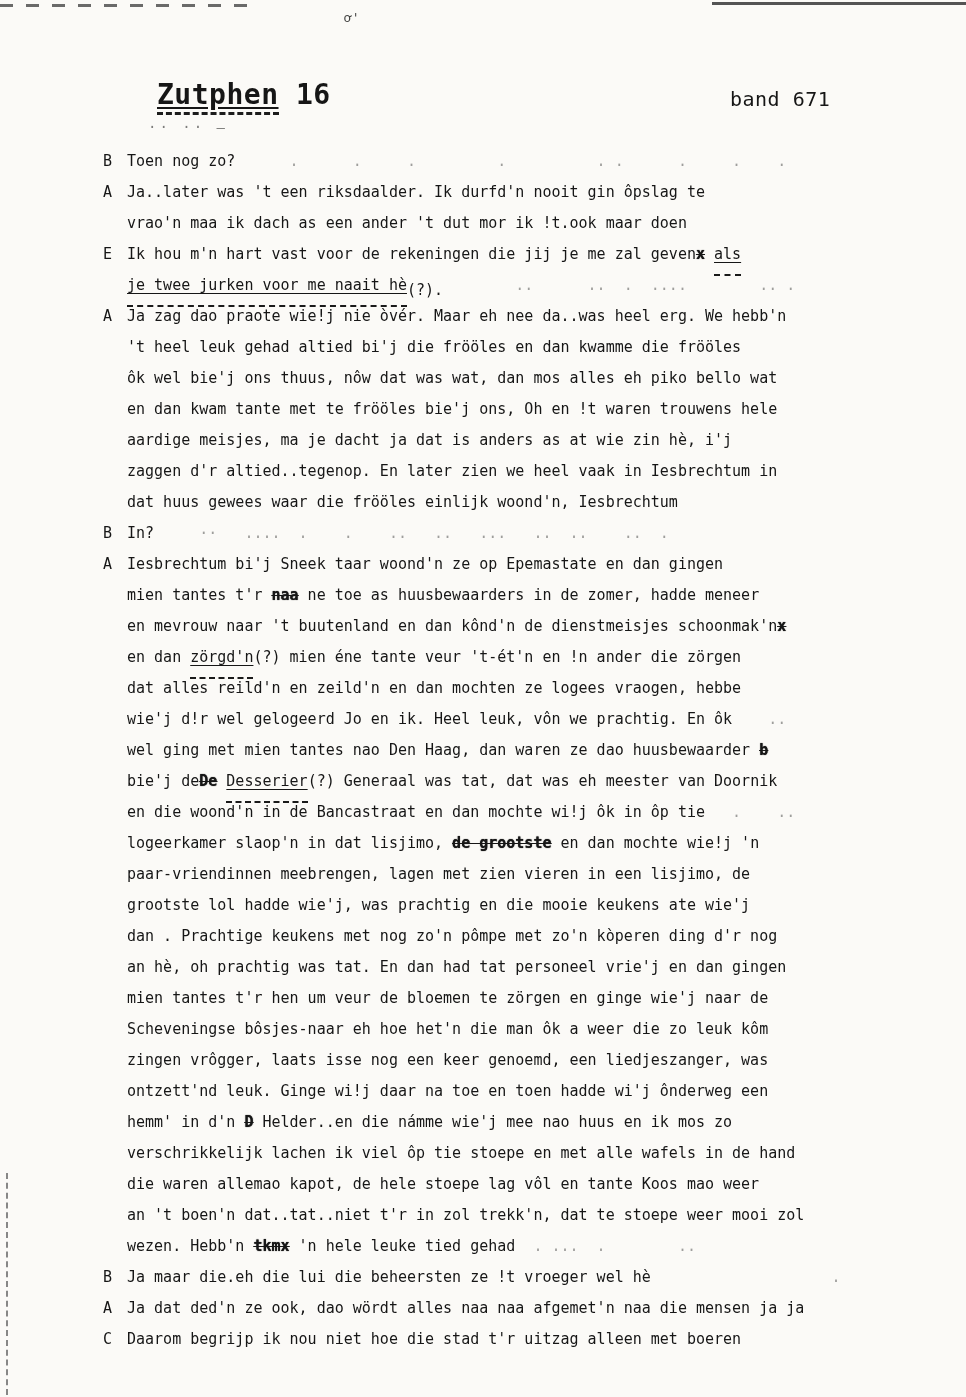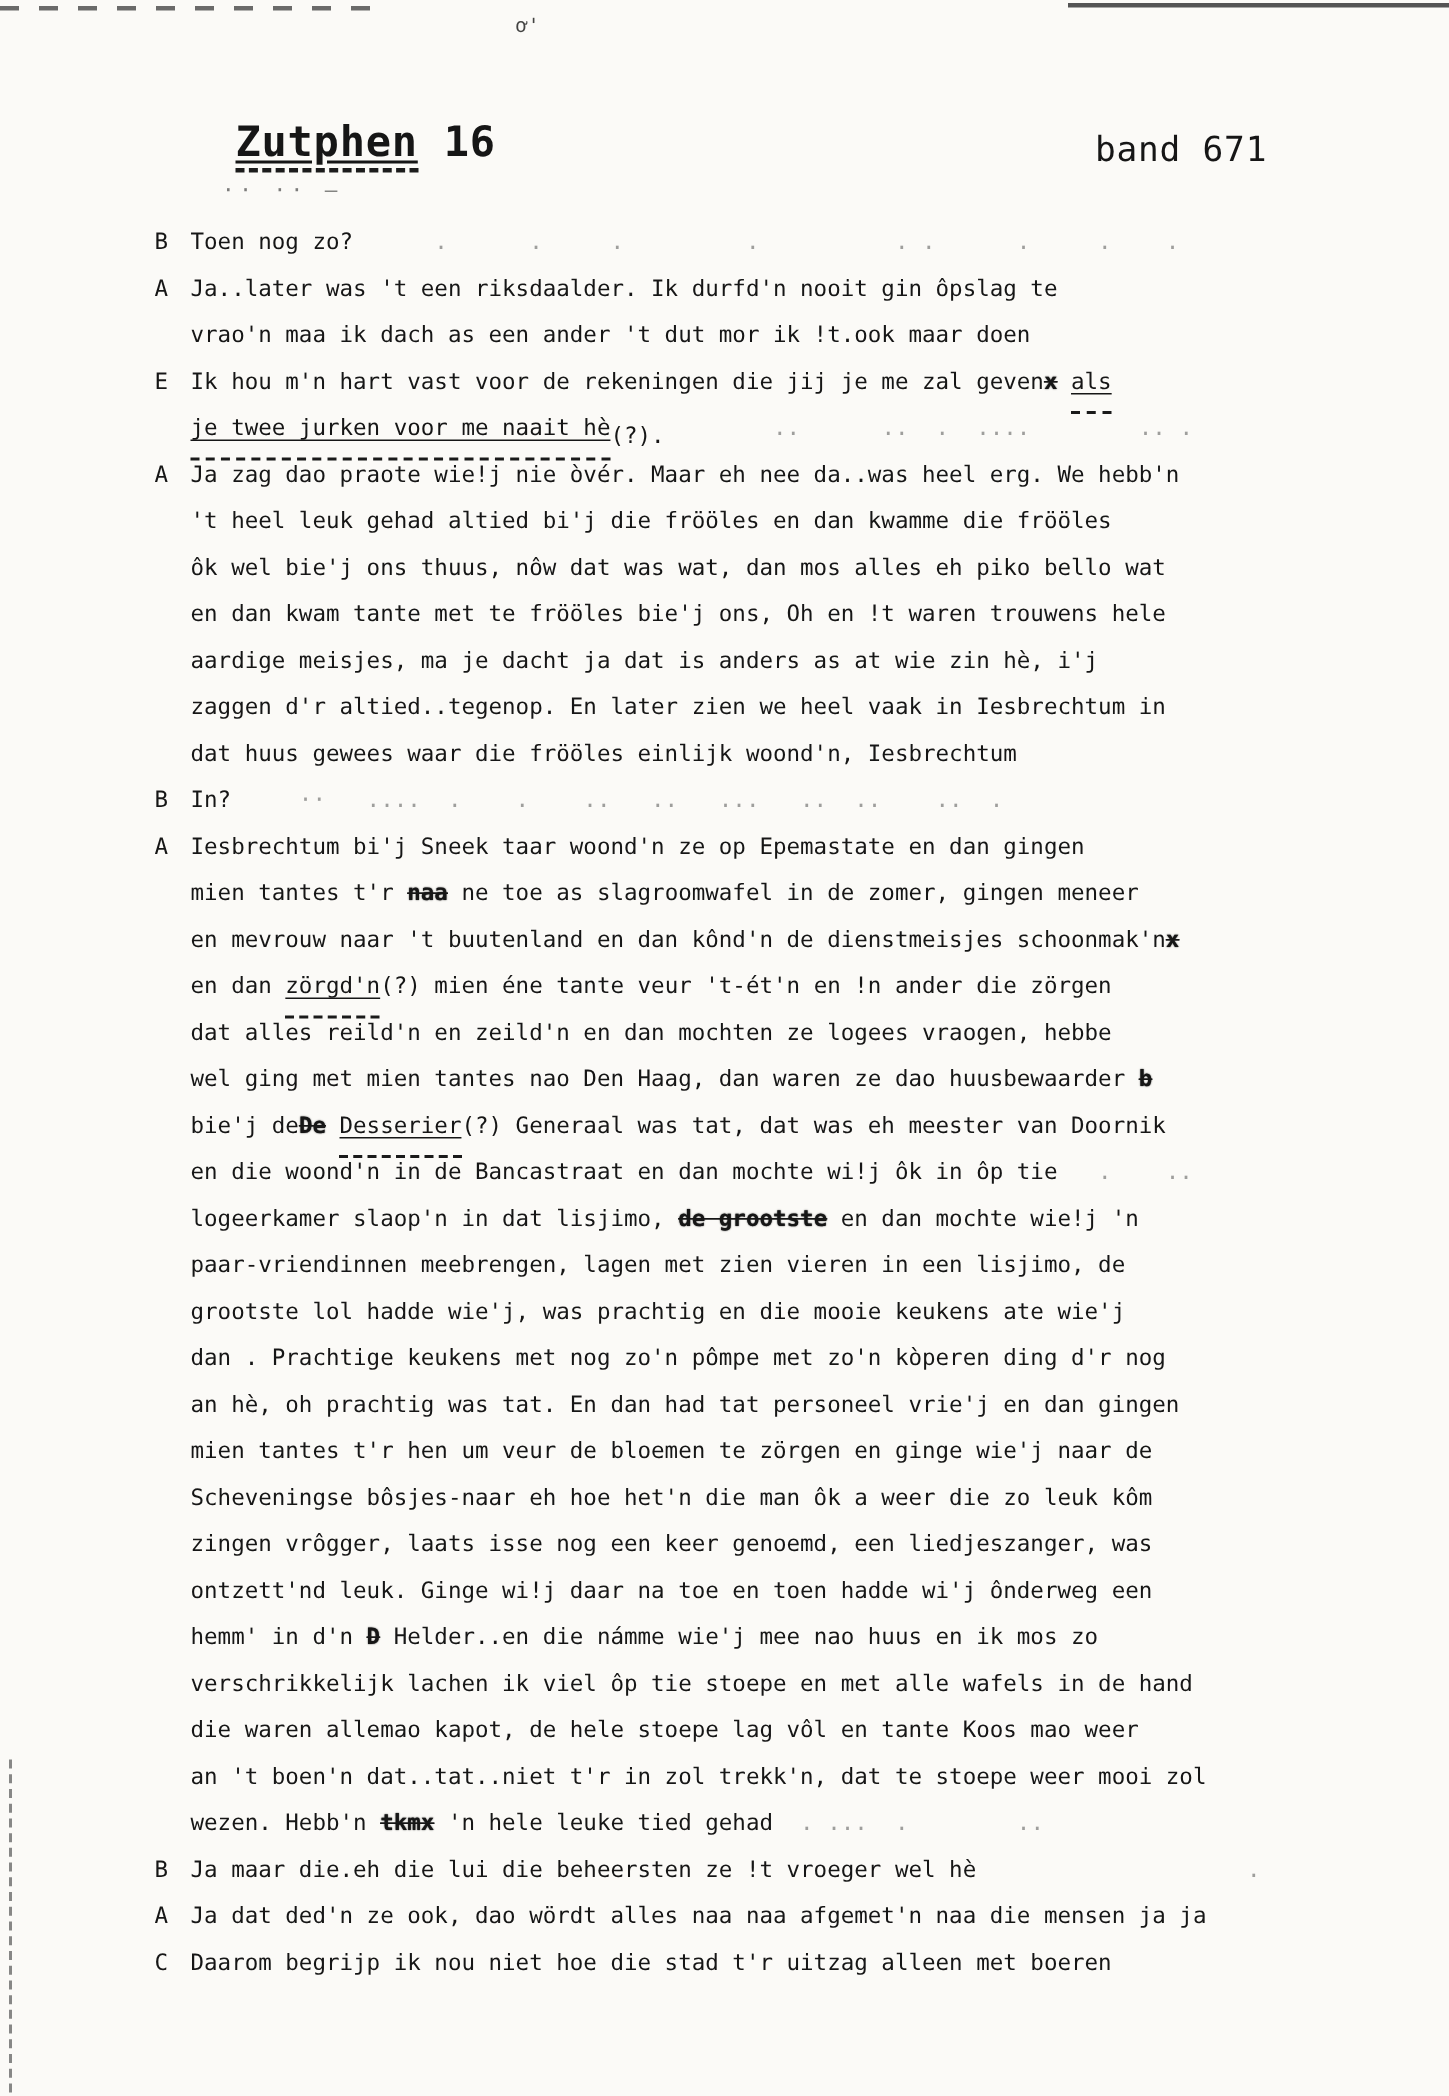--- a/index.html
+++ b/index.html
@@ -30,21 +30,21 @@
   .title-dots { position: absolute; left: 148px; top: 119px; font-size: 14px; letter-spacing: 3px; opacity: .55; }
 
   
   .doc-title { position: absolute; left: 157px; top: 78px; font-size: 28px; font-weight: bold; letter-spacing: .5px; }
   .doc-title .u-title {
     text-decoration: underline;
     text-underline-offset: 3px;
     border-bottom: 3px dashed #1c1c1c;
     padding-bottom: 1px;
   }
-  .band-label { position: absolute; left: 730px; top: 87px; font-size: 23px; letter-spacing: .5px; }
+  .band-label { position: absolute; left: 730px; top: 87px; font-size: 20px; letter-spacing: .5px; }
 
   
   .transcript {
     position: absolute; left: 103px; top: 146px;
     font-size: 15px; line-height: 31px;
   }
   .line { white-space: pre; height: 31px; }
   .line .speaker { display: inline-block; width: 24px; }
   .line.cont { padding-left: 24px; }
 
@@ -88,24 +88,25 @@
       <div class="line cont"><span class="u">je twee jurken voor me naait hè</span><span class="sub">(?).</span><span class="trail">        ..      ..  .  ....        .. .</span></div>
       <div class="line has-speaker"><span class="speaker">A</span><span>Ja zag dao praote wie!j nie òvér. Maar eh nee da..was heel erg. We hebb'n</span></div>
       <div class="line cont"><span>'t heel leuk gehad altied bi'j die frööles en dan kwamme die frööles</span></div>
       <div class="line cont"><span>ôk wel bie'j ons thuus, nôw dat was wat, dan mos alles eh piko bello wat</span></div>
       <div class="line cont"><span>en dan kwam tante met te frööles bie'j ons, Oh en !t waren trouwens hele</span></div>
       <div class="line cont"><span>aardige meisjes, ma je dacht ja dat is anders as at wie zin hè, i'j</span></div>
       <div class="line cont"><span>zaggen d'r altied..tegenop. En later zien we heel vaak in Iesbrechtum in</span></div>
       <div class="line cont"><span>dat huus gewees waar die frööles einlijk woond'n, Iesbrechtum</span></div>
       <div class="line has-speaker"><span class="speaker">B</span><span>In?</span><span class="trail">     ··   ....  .    .    ..   ..   ...   ..  ..    ..  .</span></div>
       <div class="line has-speaker"><span class="speaker">A</span><span>Iesbrechtum bi'j Sneek taar woond'n ze op Epemastate en dan gingen</span></div>
-      <div class="line cont"><span>mien tantes t'r </span><span class="s">naa</span><span> ne toe as slagroomwafel in de zomer, gingen meneer</span></div>
+      <div class="line cont"><span>mien tantes t'r </span><span class="s">naa</span><span> ne toe as huusbewaarders in de zomer, hadde meneer</span></div>
       <div class="line cont"><span>en mevrouw naar 't buutenland en dan kônd'n de dienstmeisjes schoonmak'n</span><span class="s">x</span></div>
       <div class="line cont"><span>en dan </span><span class="u">zörgd'n</span><span>(?) mien éne tante veur 't-ét'n en !n ander die zörgen</span></div>
       <div class="line cont"><span>dat alles reild'n en zeild'n en dan mochten ze logees vraogen, hebbe</span></div>
+      <div class="line cont"><span>wie'j d!r wel gelogeerd Jo en ik. Heel leuk, vôn we prachtig. En ôk</span><span class="trail">    ..</span></div>
       <div class="line cont"><span>wel ging met mien tantes nao Den Haag, dan waren ze dao huusbewaarder </span><span class="s">b</span></div>
       <div class="line cont"><span>bie'j de</span><span class="s">De</span><span> </span><span class="u">Desserier</span><span>(?) Generaal was tat, dat was eh meester van Doornik</span></div>
       <div class="line cont"><span>en die woond'n in de Bancastraat en dan mochte wi!j ôk in ôp tie</span><span class="trail">   .    ..</span></div>
       <div class="line cont"><span>logeerkamer slaop'n in dat lisjimo, </span><span class="s">de grootste</span><span> en dan mochte wie!j 'n</span></div>
       <div class="line cont"><span>paar-vriendinnen meebrengen, lagen met zien vieren in een lisjimo, de</span></div>
       <div class="line cont"><span>grootste lol hadde wie'j, was prachtig en die mooie keukens ate wie'j</span></div>
       <div class="line cont"><span>dan . Prachtige keukens met nog zo'n pômpe met zo'n kòperen ding d'r nog</span></div>
       <div class="line cont"><span>an hè, oh prachtig was tat. En dan had tat personeel vrie'j en dan gingen</span></div>
       <div class="line cont"><span>mien tantes t'r hen um veur de bloemen te zörgen en ginge wie'j naar de</span></div>
       <div class="line cont"><span>Scheveningse bôsjes-naar eh hoe het'n die man ôk a weer die zo leuk kôm</span></div>

